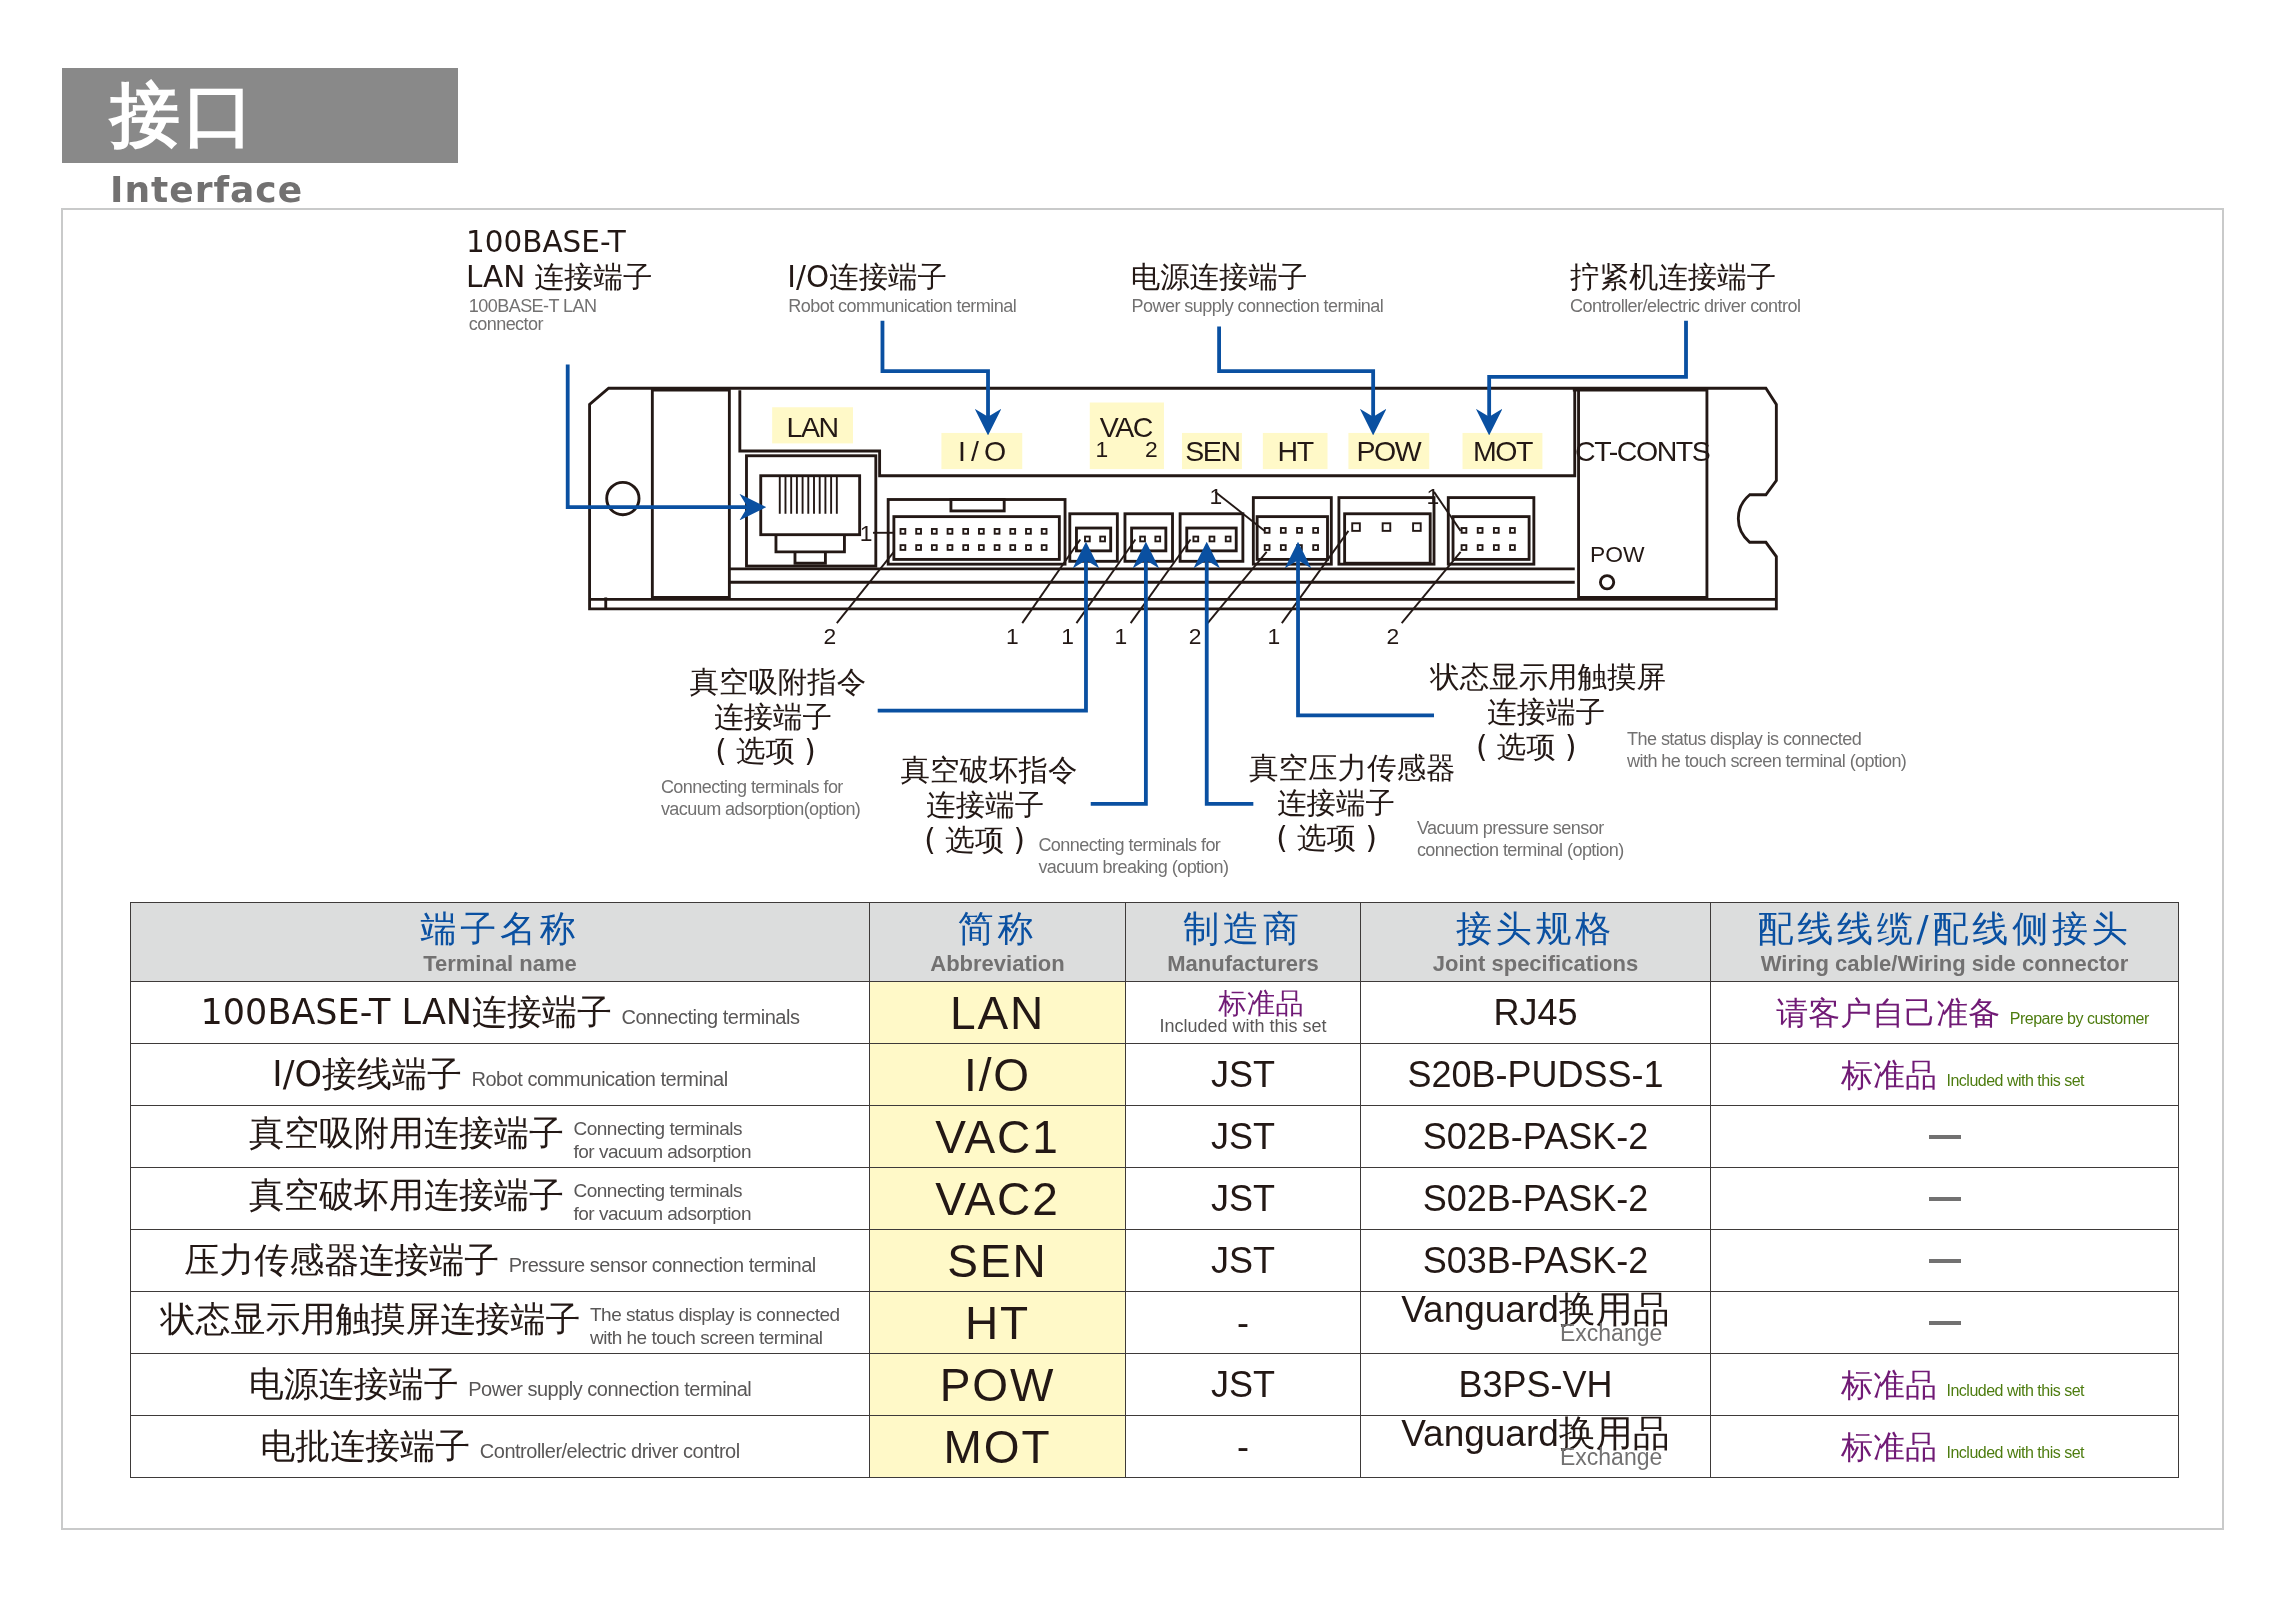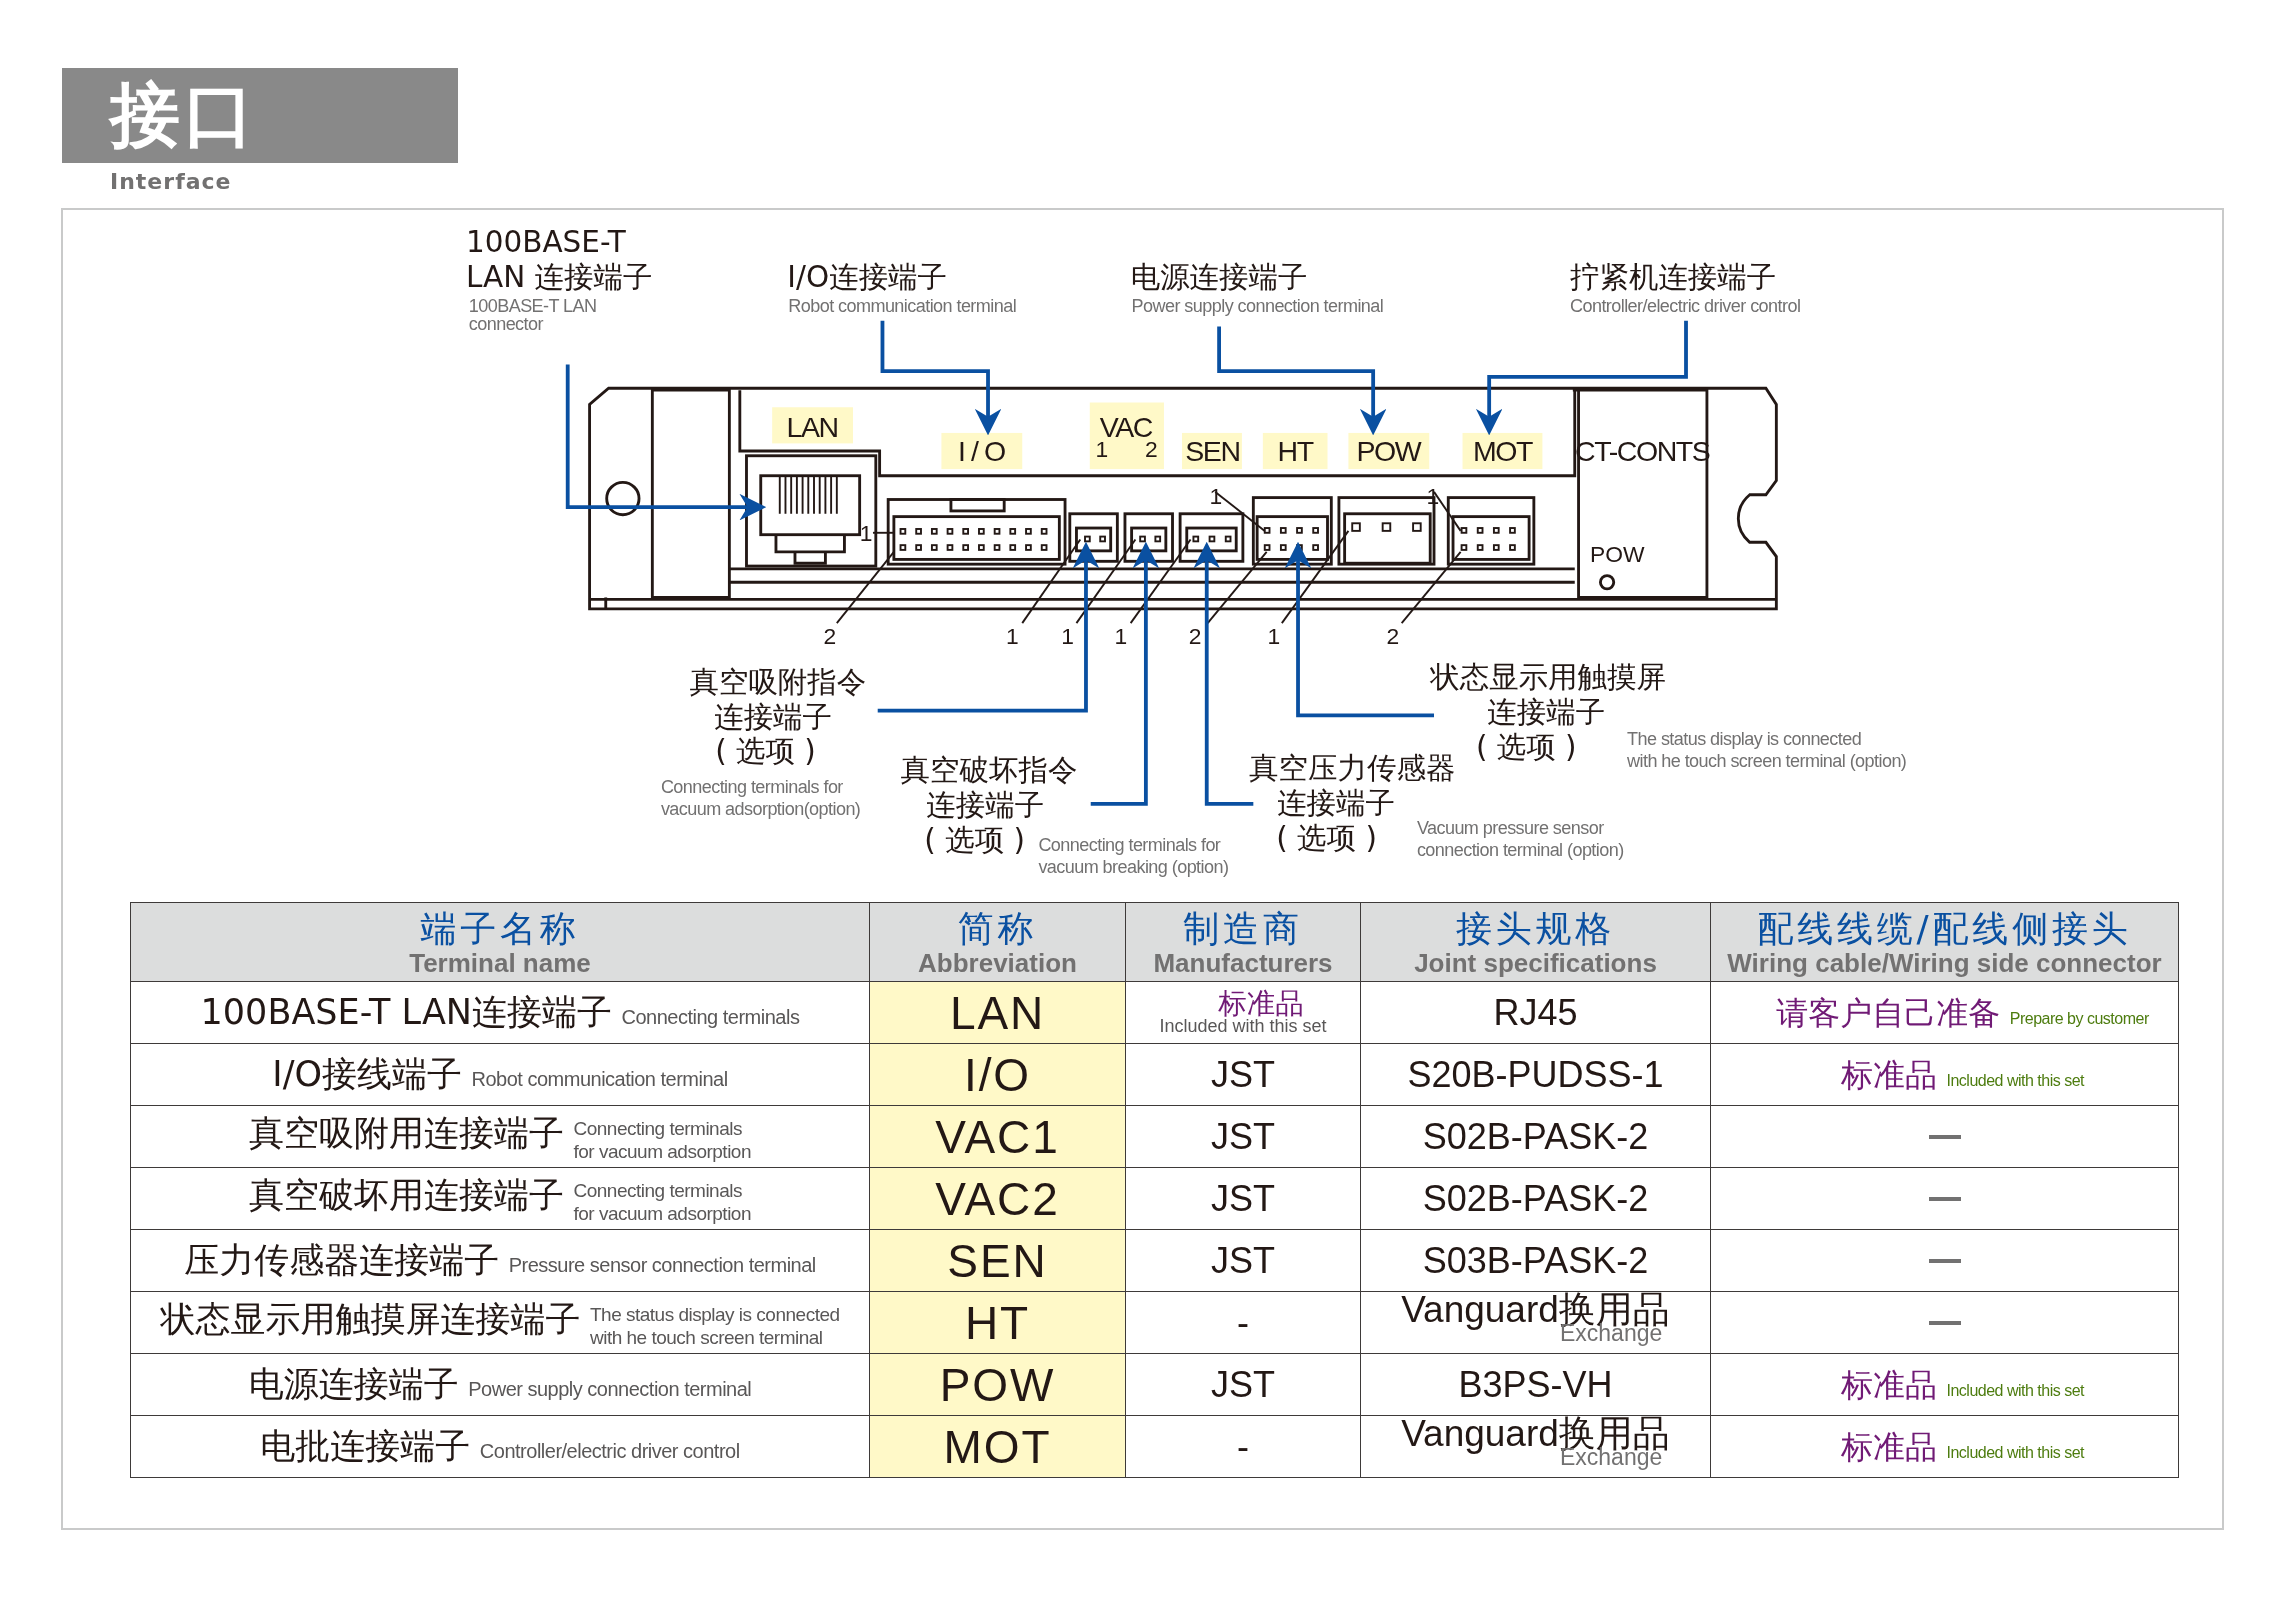--- a/index.html
+++ b/index.html
@@ -1,37 +1,37 @@
 <!DOCTYPE html>
 <html style="font-size:15px"><head>
 <meta charset="utf-8">
 <style>
   html, body { margin:0; padding:0; background:#ffffff; }
   body { width:2287px; height:1600px; position:relative; overflow:hidden;
          font-family:"DejaVu Sans", sans-serif; color:#231815; }
   .title-bar { position:absolute; left:62px; top:68px; width:396px; height:95px; background:#898989; }
   .title-cn { position:absolute; left:110px; top:74px; font-size:70px; font-weight:bold; color:#ffffff;
               letter-spacing:3.8px; line-height:82px; }
-  .title-en { position:absolute; left:110px; top:169px; font-size:22px; font-weight:bold; color:#727171;
+  .title-en { position:absolute; left:110px; top:169px; font-size:36px; font-weight:bold; color:#727171;
               letter-spacing:1px; }
   .frame { position:absolute; left:61px; top:208px; width:2163px; height:1322px; border:2.9px solid #c9caca; box-sizing:border-box; }
   svg.diagram { position:absolute; left:0; top:0; }
   .cn-label { font-family:"DejaVu Sans", sans-serif; fill:#231815; }
   .en-label { font-family:"Liberation Sans", sans-serif; fill:#727171; }
   .cn-big { font-size:31px; }
   .en-small { font-size:19px; letter-spacing:-0.6px; }
   .port-lbl { font-family:"Liberation Sans", sans-serif; font-size:30px; fill:#231815; letter-spacing:-1.5px; }
   .pin { font-family:"Liberation Sans", sans-serif; font-size:24px; fill:#231815; }
 
   table.spec { position:absolute; left:130px; top:902px; width:2048px; border-collapse:collapse; table-layout:fixed; }
   table.spec th, table.spec td { border:1.9px solid #3e3a39; padding:0; text-align:center; vertical-align:middle; }
   table.spec th { background:#dcdddd; height:78px; }
   table.spec td { height:61px; }
   .th-cn { display:block; font-size:36px; font-weight:normal; color:#0a50a1; letter-spacing:3.8px; line-height:42px; }
-  .th-en { display:block; font-family:"Liberation Sans", sans-serif; font-size:26px; color:#727171; line-height:27px; }
+  .th-en { display:block; font-family:"Liberation Sans", sans-serif; font-size:22px; color:#727171; line-height:27px; }
   td.name { text-align:left; padding-left:34px; white-space:nowrap; overflow:hidden; }
   .name-cn { font-size:35px; color:#231815; }
   .name-en { font-family:"Liberation Sans", sans-serif; font-size:20px; color:#595757; letter-spacing:-0.5px; margin-left:9.5px; }
   .name-en.two { display:inline-block; vertical-align:middle; line-height:23px; font-size:19px; text-align:left; }
   td.abbr { background:#fff9c8; font-family:"Liberation Sans", sans-serif; font-size:46px; color:#231815; letter-spacing:1.9px; }
   td.mfr, td.joint { font-family:"Liberation Sans", sans-serif; font-size:36px; color:#231815; }
   .sub-en { display:block; font-family:"Liberation Sans", sans-serif; font-size:18px; color:#595757; line-height:19px; }
   .cell-cn { font-size:32px; color:#701a75; line-height:34px;padding-left:36px; }
   .cell-en-inline { font-family:"Liberation Sans", sans-serif; font-size:16px; color:#4d7c0f; margin-left:9.5px; letter-spacing:-0.5px; }
   .dash-cell { display:inline-block; width:32px; height:3.8px; background:#727171; vertical-align:middle; }

